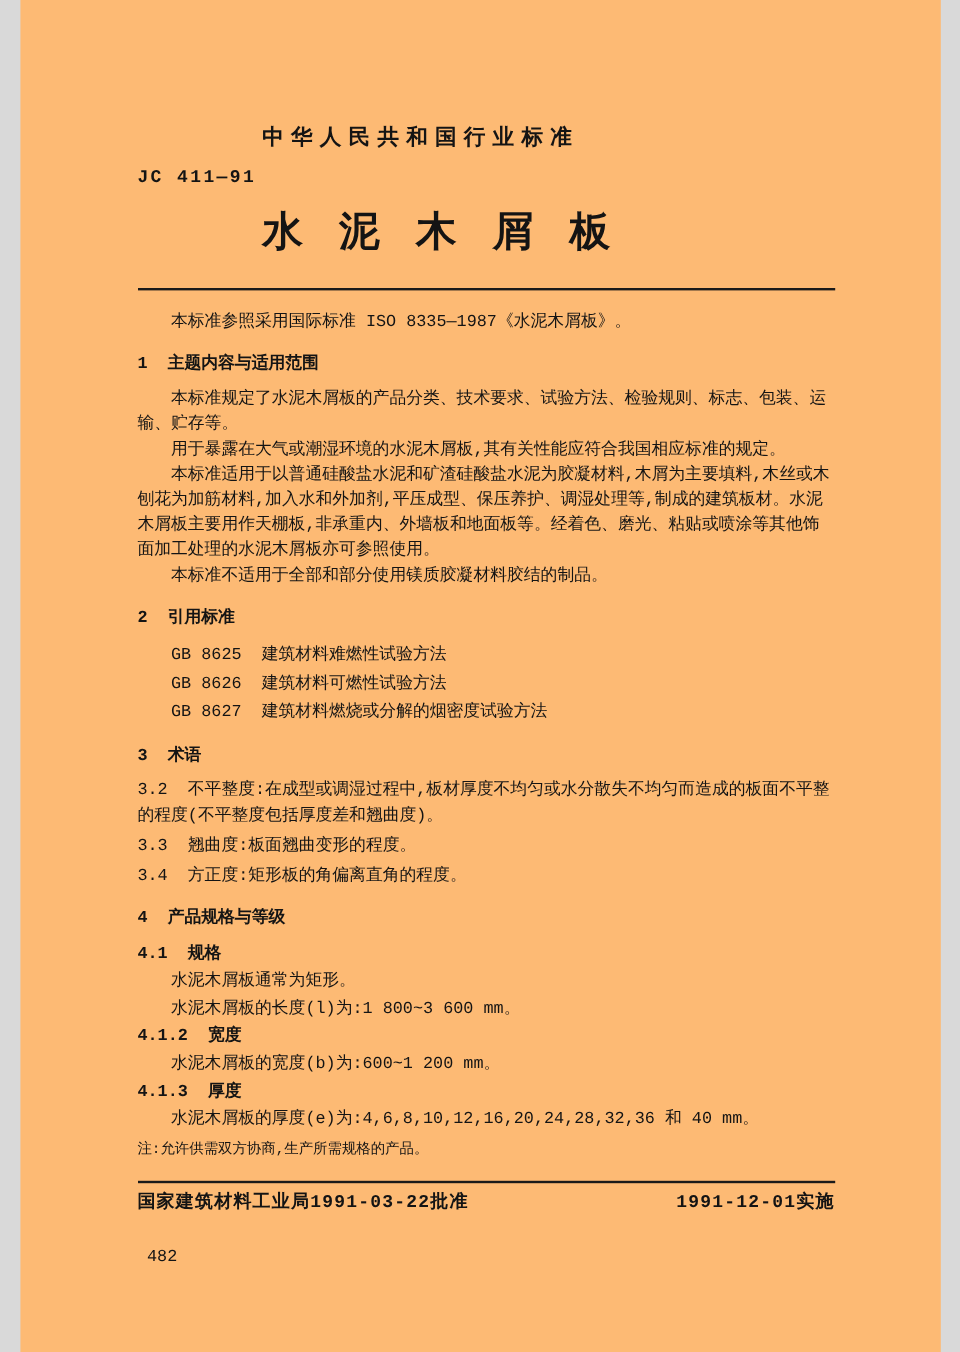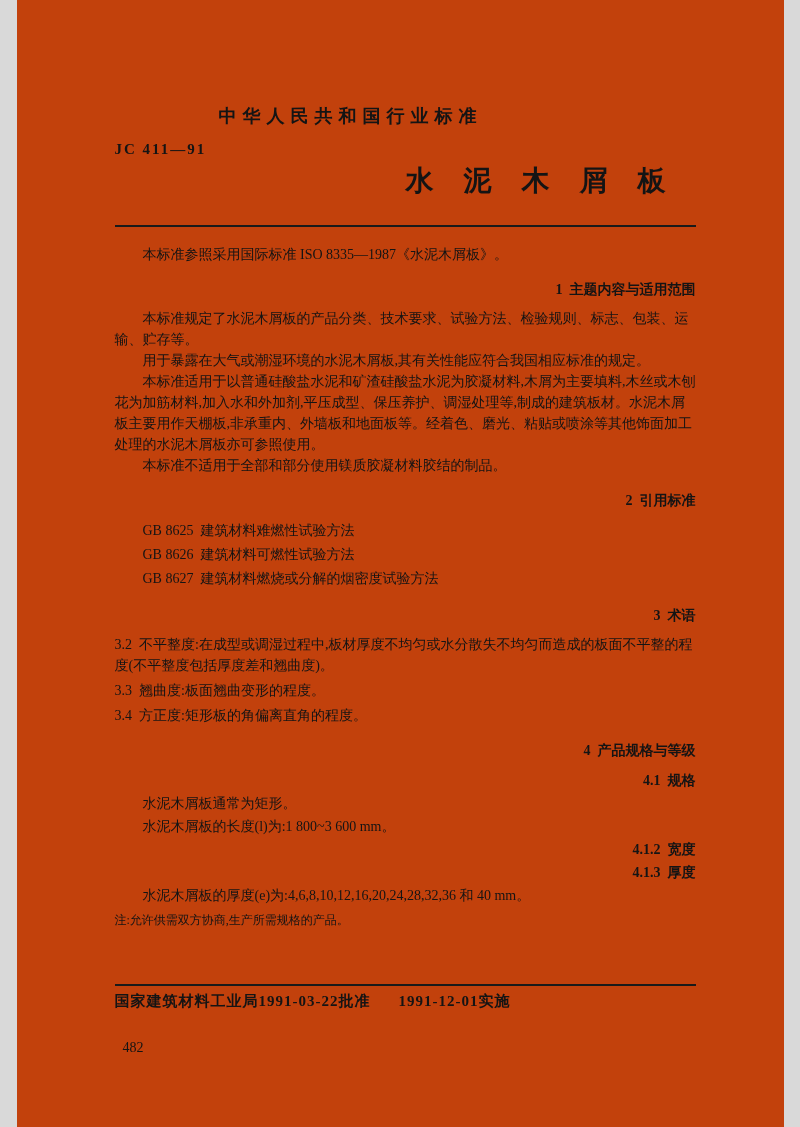--- a/index.html
+++ b/index.html
@@ -1,23 +1,23 @@
 <!DOCTYPE html>
 <html><head>
 <meta charset="utf-8">
 <style>
   * { box-sizing: border-box; }
   html, body { margin: 0; padding: 0; background: #d9d9d9; }
   .page {
     width: 767px; height: 1127px;
     margin: 0 auto;
-    background: #c2410c;
+    background: #fdba74;
     position: relative;
     overflow: hidden;
-    font-family: Liberation Serif, serif;
+    font-family: Liberation Mono, monospace;
     color: #141414;
   }
   .content {
     position: absolute;
     left: 98px; right: 88px; top: 0;
   }
   p, h1, h2, div.txt { margin: 0; white-space: pre-wrap; }
 
   .org-line {
     margin-top: 104px;
@@ -28,47 +28,46 @@
   }
   .std-no {
     margin-top: 12px;
     font-size: 15px; line-height: 18px;
     font-weight: 700;
     letter-spacing: 2px;
     text-align: left;
     padding-right: 58px;
   }
   .doc-title {
-    margin-top: 5px;
+    margin-top: 20px;
     margin-left: 104px;
-    font-size: 28px; line-height: 36px;
+    font-size: 34px; line-height: 36px;
     font-weight: 700;
     letter-spacing: 30px;
     white-space: nowrap;
-    text-align: right;
   }
   .rule { height: 2px; background: #1a1a1a; margin-top: 26px; }
 
   .body-block { font-size: 14px; line-height: 21px; }
   .intro { margin-top: 17px; text-indent: 2em; }
-  .sec-heading { font-size: 14px; font-weight: 700; margin-top: 14px; margin-bottom: 8px; text-align: right; }
+  .sec-heading { font-size: 14px; font-weight: 700; margin-top: 14px; margin-bottom: 8px; }
   .para { text-indent: 2em; }
   .ref-item { margin-left: 2em; line-height: 24px; }
   .term { margin-top: 4px; }
-  .sub-h { font-weight: 700; line-height: 23px; text-align: right; }
+  .sub-h { font-weight: 700; line-height: 23px; }
   .sub-p { text-indent: 2em; line-height: 23px; }
   .note { font-size: 12px; line-height: 20px; margin-top: 3px; }
 
   .footer-rule {
     position: absolute; left: 98px; right: 88px; top: 984px;
     height: 2px; background: #1a1a1a;
   }
   .footer-row {
     position: absolute; left: 98px; right: 88px; top: 992px;
-    display: flex; 
+    display: flex; justify-content: space-between;
     font-size: 15px; font-weight: 700; letter-spacing: 1px; gap: 28px;
   }
   .page-num {
     position: absolute; left: 106px; top: 1040px;
     font-size: 14px;
   }
 </style>
 </head>
 <body>
 
@@ -98,20 +97,21 @@
       <h2 class="sec-heading">3  术语</h2>
       <p class="term">3.2  不平整度:在成型或调湿过程中,板材厚度不均匀或水分散失不均匀而造成的板面不平整的程度(不平整度包括厚度差和翘曲度)。</p>
       <p class="term">3.3  翘曲度:板面翘曲变形的程度。</p>
       <p class="term">3.4  方正度:矩形板的角偏离直角的程度。</p>
 
       <h2 class="sec-heading">4  产品规格与等级</h2>
       <p class="sub-h">4.1  规格</p>
       <p class="sub-p">水泥木屑板通常为矩形。</p>
       <p class="sub-p">水泥木屑板的长度(l)为:1 800~3 600 mm。</p>
       <p class="sub-h">4.1.2  宽度</p>
+      <p class="sub-p">水泥木屑板的宽度(b)为:600~1 200 mm。</p>
       <p class="sub-h">4.1.3  厚度</p>
       <p class="sub-p">水泥木屑板的厚度(e)为:4,6,8,10,12,16,20,24,28,32,36 和 40 mm。</p>
       <p class="note">注:允许供需双方协商,生产所需规格的产品。</p>
     </div>
   </div>
 
   <div class="footer-rule"></div>
   <div class="footer-row">
     <span>国家建筑材料工业局1991-03-22批准</span>
     <span>1991-12-01实施</span>

